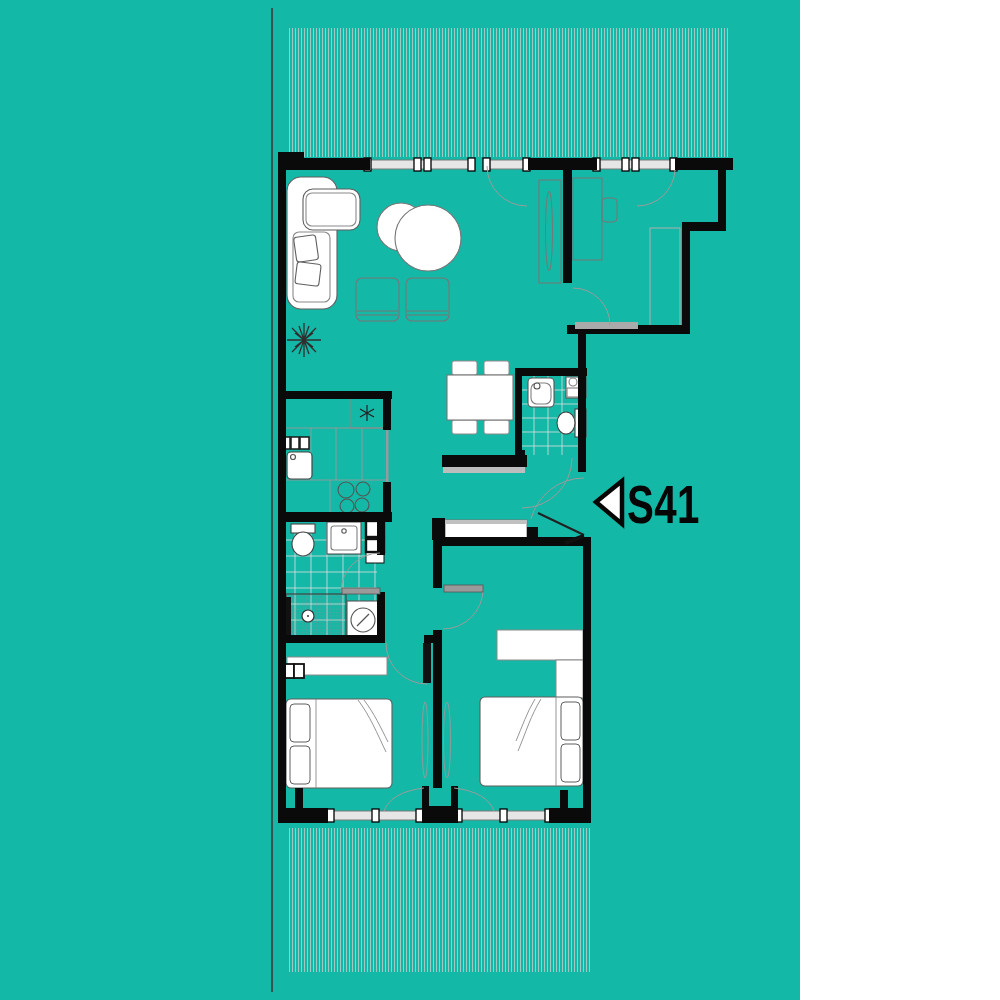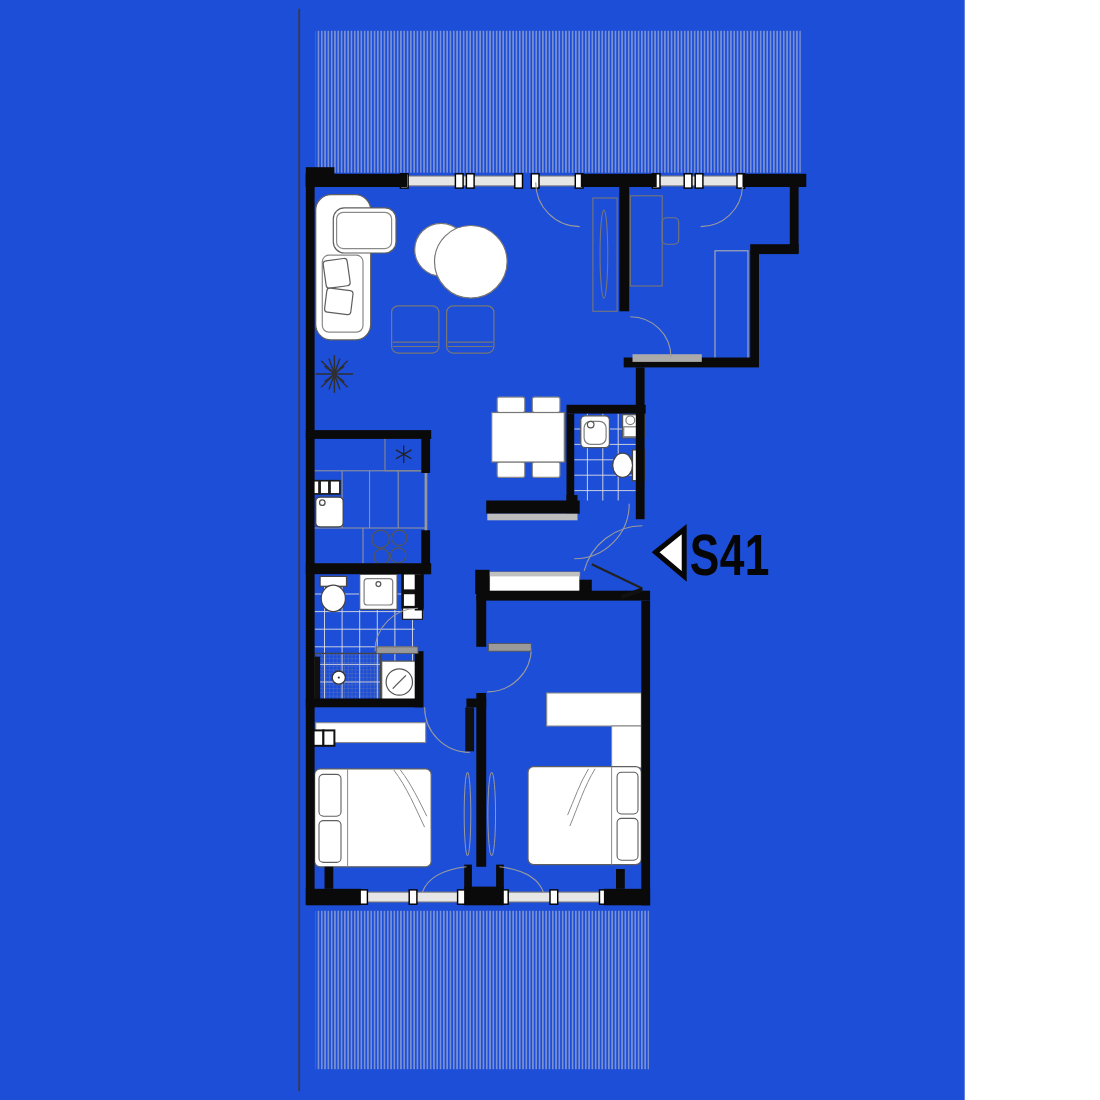--- a/index.html
+++ b/index.html
@@ -1,16 +1,16 @@
 <!DOCTYPE html>
 <html><head>
 <meta charset="utf-8">
 <style>
   html,body{margin:0;padding:0;background:#ffffff;}
-  #stage{position:relative;width:877px;height:1000px;background:#1d4ed8;overflow:hidden;
+  #stage{position:relative;width:800px;height:1000px;background:#14b8a6;overflow:hidden;
          font-family:"Liberation Sans", sans-serif;text-align:right;}
   svg{display:block;}
   text.unit{font-family:"Liberation Sans", sans-serif;font-weight:bold;font-size:53px;
             letter-spacing:0.5px;fill:#060606;}
 </style>
 </head>
 <body>
 
 <div id="stage">
 <svg width="1000" height="1000" viewBox="0 0 1000 1000">

